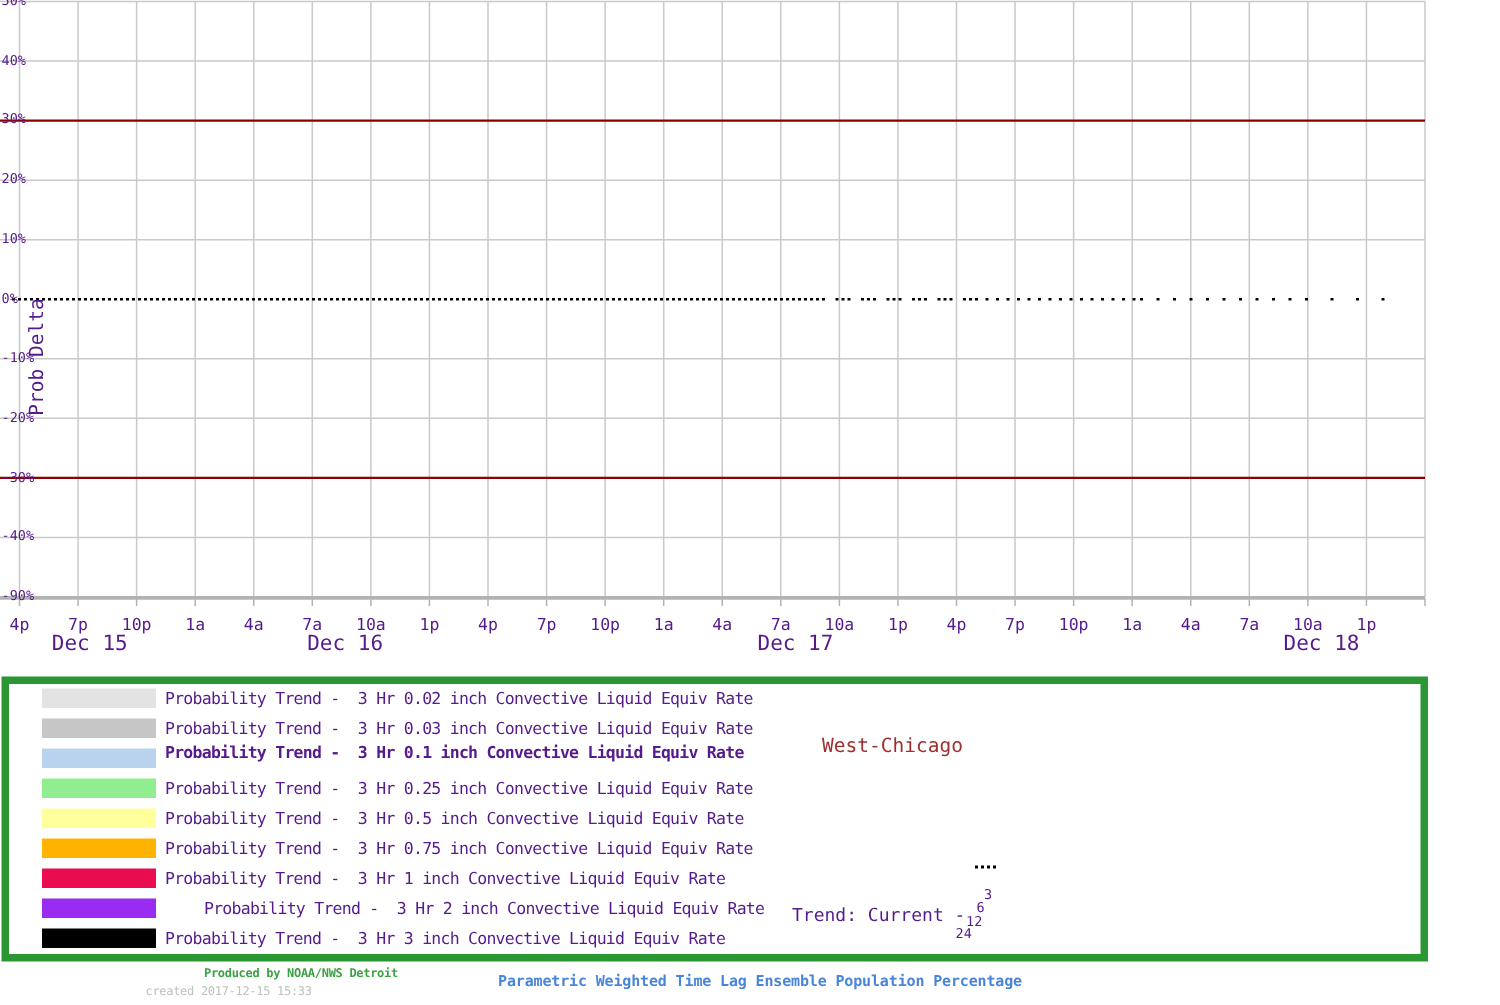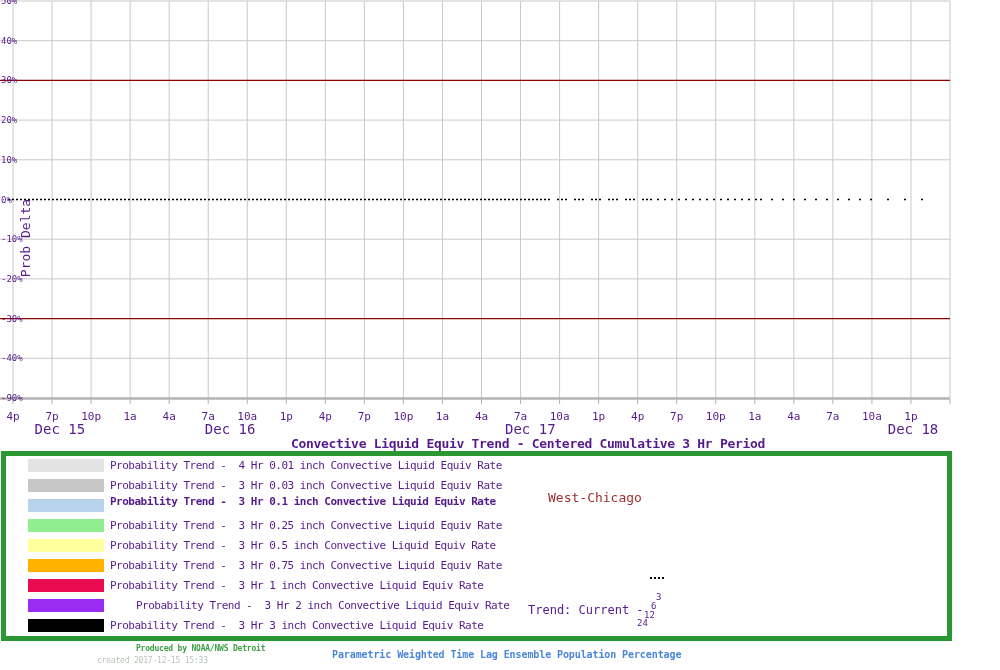--- a/index.html
+++ b/index.html
@@ -141,29 +141,28 @@
       <div class="xlab" style="left: 754.792px;">1a</div>
       <div class="xlab" style="left: 793.833px;">4a</div>
       <div class="xlab" style="left: 832.875px;">7a</div>
       <div class="xlab" style="left: 871.917px;">10a</div>
       <div class="xlab" style="left: 910.958px;">1p</div>
     </div>
   <div id="date-labels">
       <div class="datelab" style="left: 59.85px;">Dec 15</div>
       <div class="datelab" style="left: 230.072px;">Dec 16</div>
       <div class="datelab" style="left: 530.302px;">Dec 17</div>
-      <div class="datelab" style="left: 913px;">Dec 18</div>
+      <div class="datelab" style="left: 881px;">Dec 18</div>
     </div>
-  <div class="chart-title">Convective Liquid Equiv Trend - Centered Cumulative 3 Hr Period</div>
 </div>
 
 <div class="legend-box">
   <div id="legend-items">
       <div class="legend-swatch" style="top: 3px; background: rgb(227, 227, 227);"></div>
-      <div class="legend-label" style="top: 3px;">Probability Trend -  4 Hr 0.01 inch Convective Liquid Equiv Rate</div>
+      <div class="legend-label" style="top: 3px;">Probability Trend -  3 Hr 0.02 inch Convective Liquid Equiv Rate</div>
       <div class="legend-swatch" style="top: 23px; background: rgb(198, 198, 198);"></div>
       <div class="legend-label" style="top: 23px;">Probability Trend -  3 Hr 0.03 inch Convective Liquid Equiv Rate</div>
       <div class="legend-swatch" style="top: 43px; background: rgb(185, 211, 238);"></div>
       <div class="legend-label" style="top: 39px; font-weight: bold;">Probability Trend -  3 Hr 0.1 inch Convective Liquid Equiv Rate</div>
       <div class="legend-swatch" style="top: 63px; background: rgb(144, 238, 144);"></div>
       <div class="legend-label" style="top: 63px;">Probability Trend -  3 Hr 0.25 inch Convective Liquid Equiv Rate</div>
       <div class="legend-swatch" style="top: 83px; background: rgb(255, 255, 155);"></div>
       <div class="legend-label" style="top: 83px;">Probability Trend -  3 Hr 0.5 inch Convective Liquid Equiv Rate</div>
       <div class="legend-swatch" style="top: 103px; background: rgb(255, 179, 0);"></div>
       <div class="legend-label" style="top: 103px;">Probability Trend -  3 Hr 0.75 inch Convective Liquid Equiv Rate</div>

